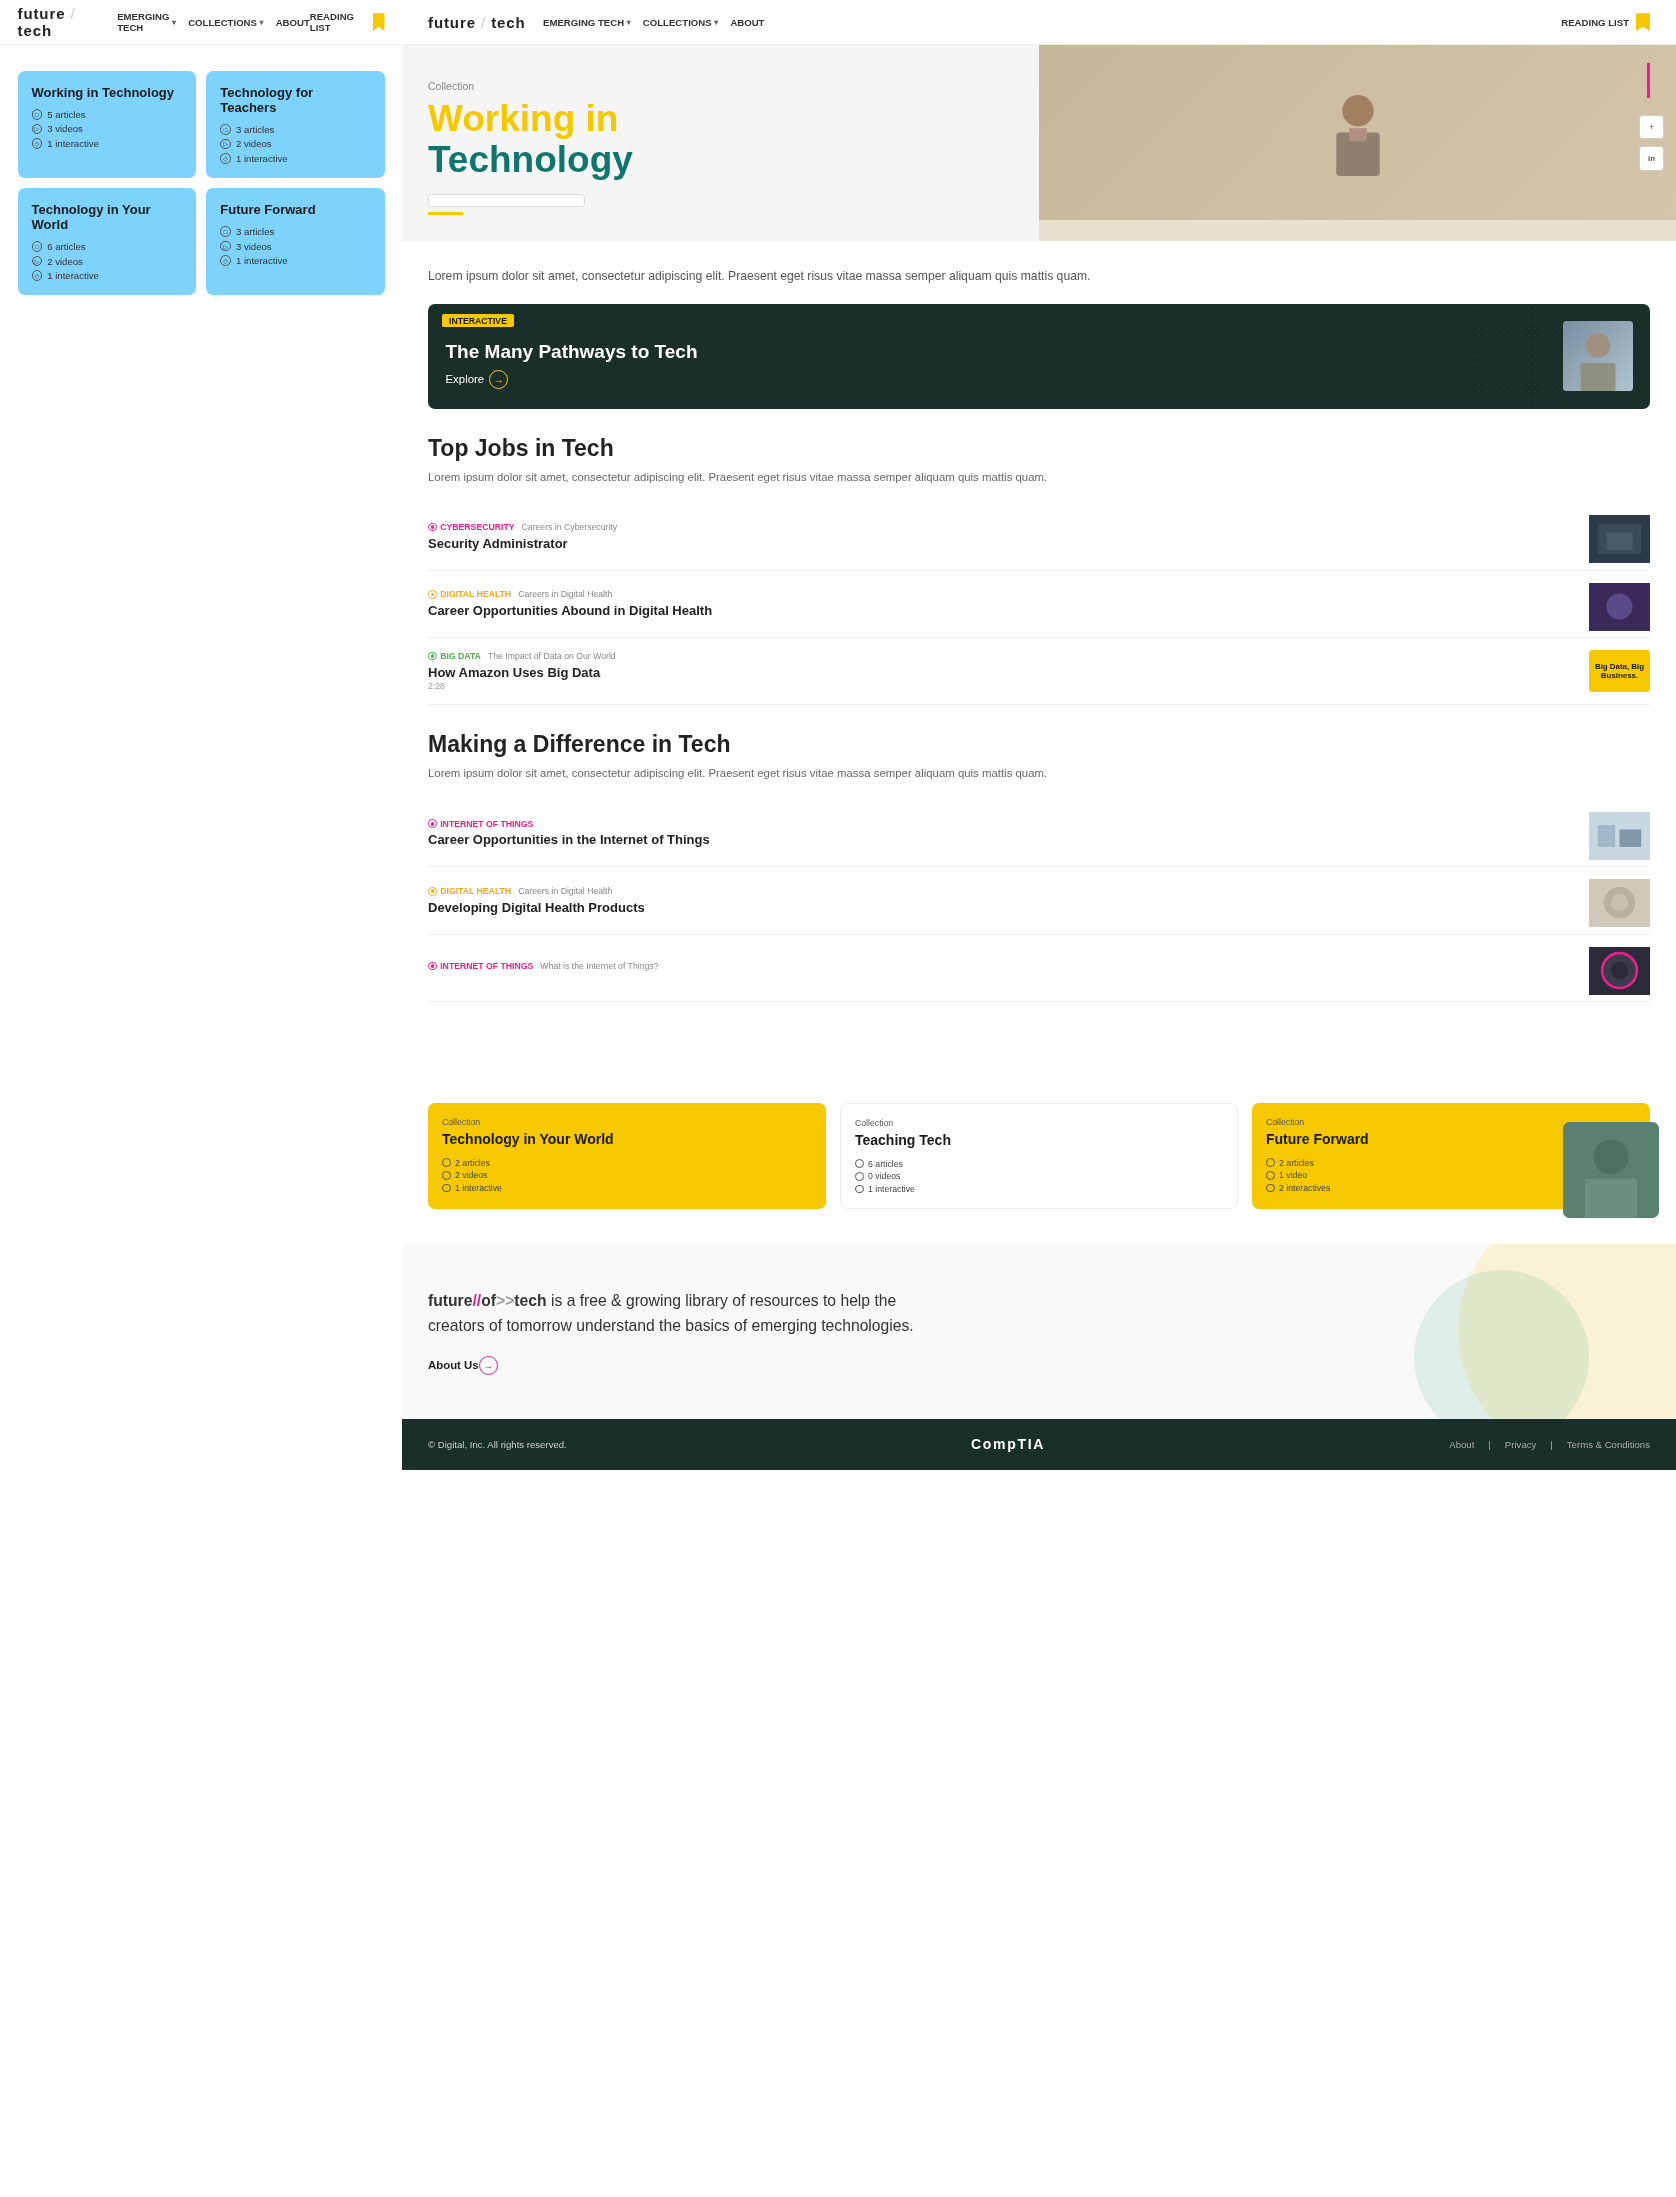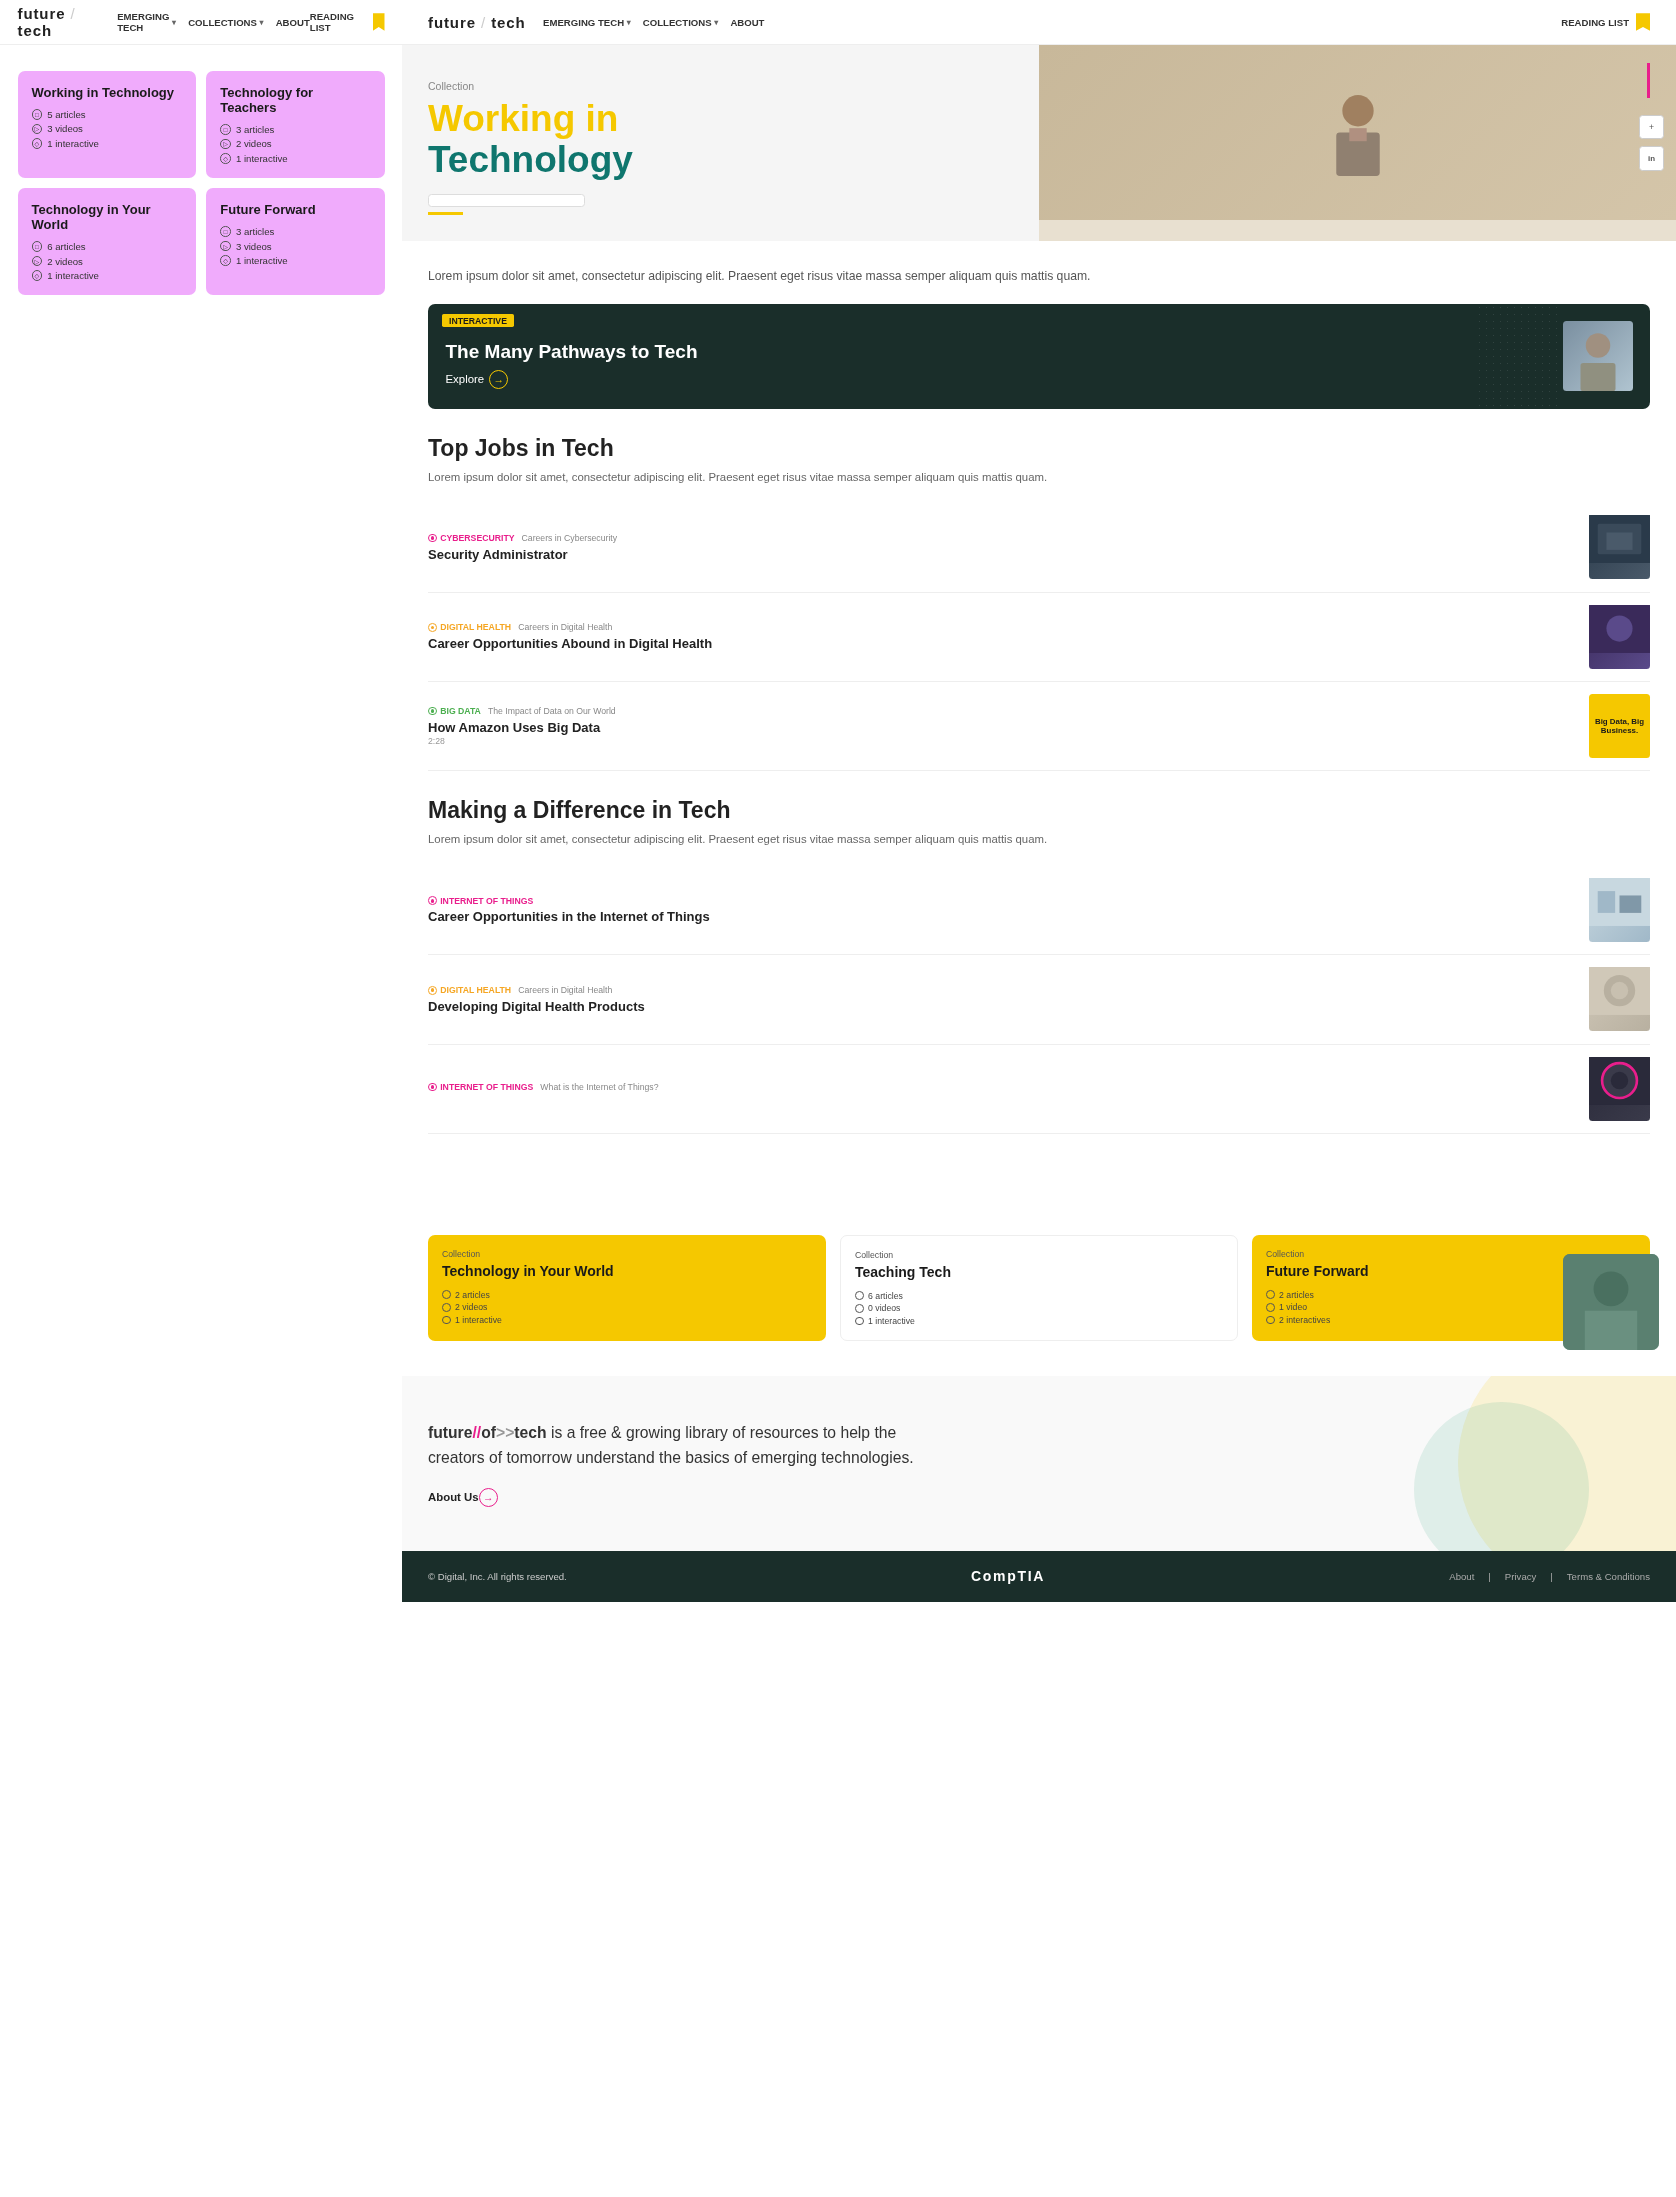--- a/index.html
+++ b/index.html
@@ -40,21 +40,21 @@
     .collections-container {
       padding: 17.5px;
     }
     .collections-grid {
       display: grid;
       grid-template-columns: 1fr 1fr;
       gap: 10.5px;
       margin-top: 8.7px;
     }
     .collection-card {
-      background: #f0abfc;
+      background: #7dd3fc;
       border-radius: 7px;
       padding: 14px;
       cursor: pointer;
     }
     .collection-card h3 {
       font-size: 13px;
       font-weight: bold;
       color: #1a1a1a;
       margin-bottom: 8.7px;
     }
@@ -328,21 +328,21 @@
       font-weight: bold;
       color: #222;
     }
     .article-duration {
       font-size: 8.7px;
       color: #999;
       margin-top: 1.7px;
     }
     .article-thumb {
       width: 61px;
-      height: 64px;
+      height: 42px;
       border-radius: 3.5px;
       flex-shrink: 0;
       margin-left: 14px;
       object-fit: cover;
     }
     .thumb-dark {
       background: linear-gradient(135deg, #2a3a4a, #4a5a6a);
     }
     .thumb-purple {
       background: linear-gradient(135deg, #3a2a5a, #5a4a8a);

